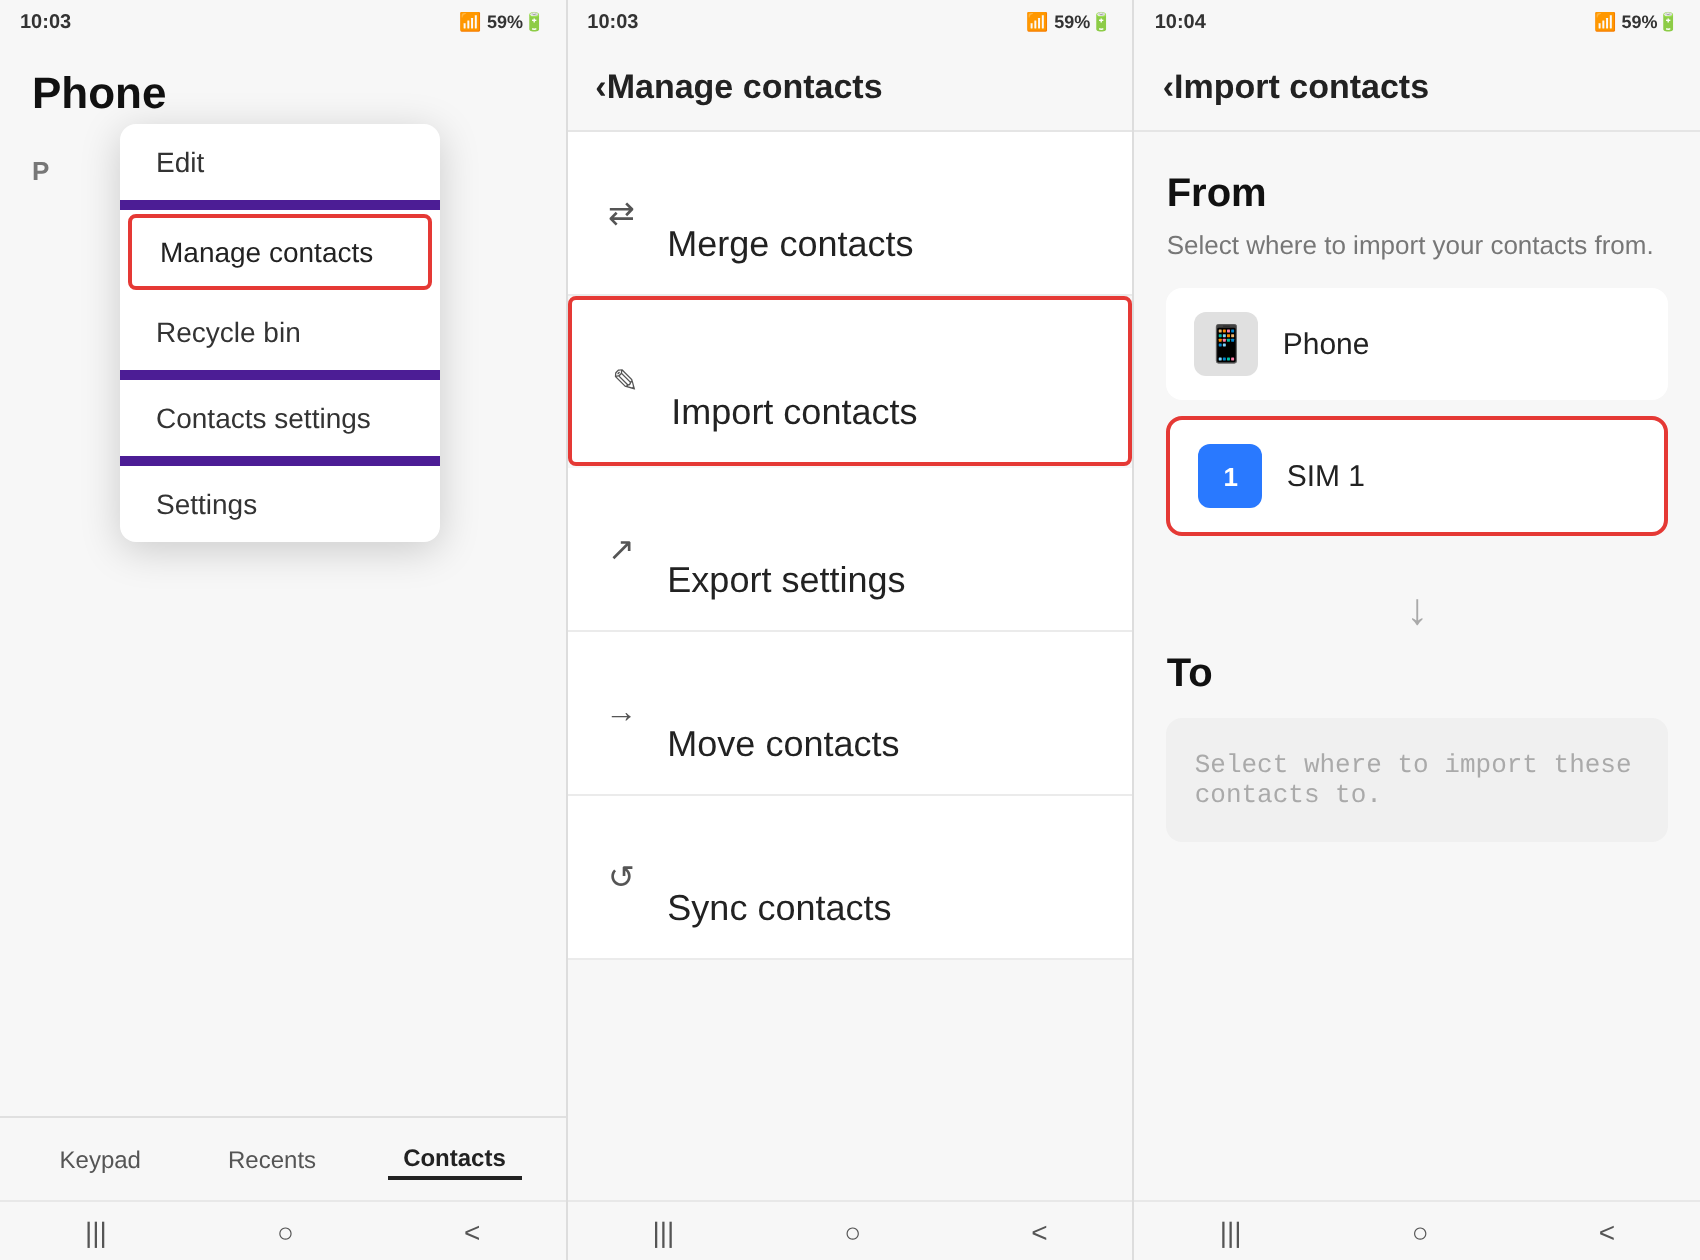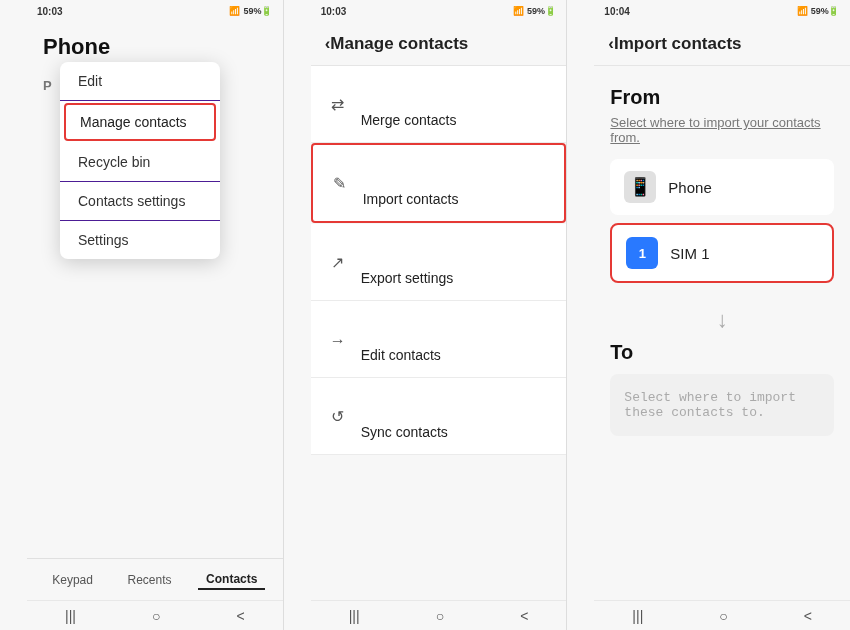--- a/index.html
+++ b/index.html
@@ -20,21 +20,20 @@
     }
 
     
     .screen {
       flex: 1;
       display: flex;
       flex-direction: column;
       background: #f7f7f7;
       border-right: 1px solid #ddd;
       position: relative;
-      padding-left: 27px;
     }
     .screen:last-child { border-right: none; }
 
     
     .status-bar {
       height: 22px;
       background: #f7f7f7;
       display: flex;
       align-items: center;
       justify-content: space-between;
@@ -76,21 +75,21 @@
       z-index: 10;
       min-width: 160px;
       overflow: hidden;
     }
     .dropdown-item {
       padding: 11px 18px;
       font-size: 14px;
       color: #333;
       cursor: pointer;
       white-space: nowrap;
-      border-bottom: 1px solid #4c1d95;
+      border-bottom: 5px solid #4c1d95;
     }
     .dropdown-item:last-child { border-bottom: none; }
     .dropdown-item.active {
       background: #fff;
       border: 2px solid #e53935;
       border-radius: 4px;
       color: #222;
       font-weight: 500;
       margin: 2px 4px;
       padding: 9px 14px;
@@ -150,21 +149,21 @@
     .manage-list-item .icon {
       width: 22px;
       height: 22px;
       display: flex;
       align-items: center;
       justify-content: center;
       color: #555;
       font-size: 16px;
     }
     .manage-list-item .label {
-      font-size: 14px;
+      font-size: 18px;
       color: #222;
       margin-top: 32px;
     }
     .manage-list-item.highlighted {
       border: 2.5px solid #e53935;
       border-radius: 4px;
       margin: 0 0 1px 0;
     }
 
     
@@ -174,21 +173,20 @@
     .import-section .section-title {
       font-size: 20px;
       font-weight: 700;
       color: #111;
       margin-bottom: 6px;
     }
     .import-section .section-desc {
       font-size: 13px;
       color: #777;
       margin-bottom: 14px;
-      text-decoration: underline;
     }
     .import-option {
       display: flex;
       align-items: center;
       padding: 12px 14px;
       background: #fff;
       border-radius: 8px;
       margin-bottom: 8px;
       gap: 12px;
       cursor: pointer;
@@ -326,21 +324,21 @@
         <span class="label">Import contacts</span>
       </div>
 
       <div class="manage-list-item">
         <div class="icon">↗</div>
         <span class="label">Export settings</span>
       </div>
 
       <div class="manage-list-item">
         <div class="icon">→</div>
-        <span class="label">Edit contacts</span>
+        <span class="label">Move contacts</span>
       </div>
 
       <div class="manage-list-item">
         <div class="icon">↺</div>
         <span class="label">Sync contacts</span>
       </div>
     </div>
     <div class="system-nav">
       <span class="sys-btn">|||</span>
       <span class="sys-btn">○</span>

